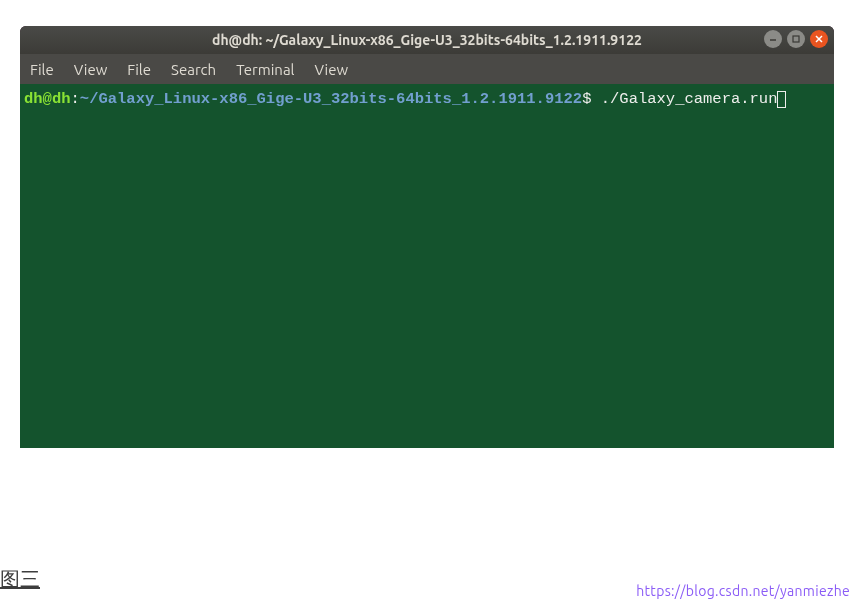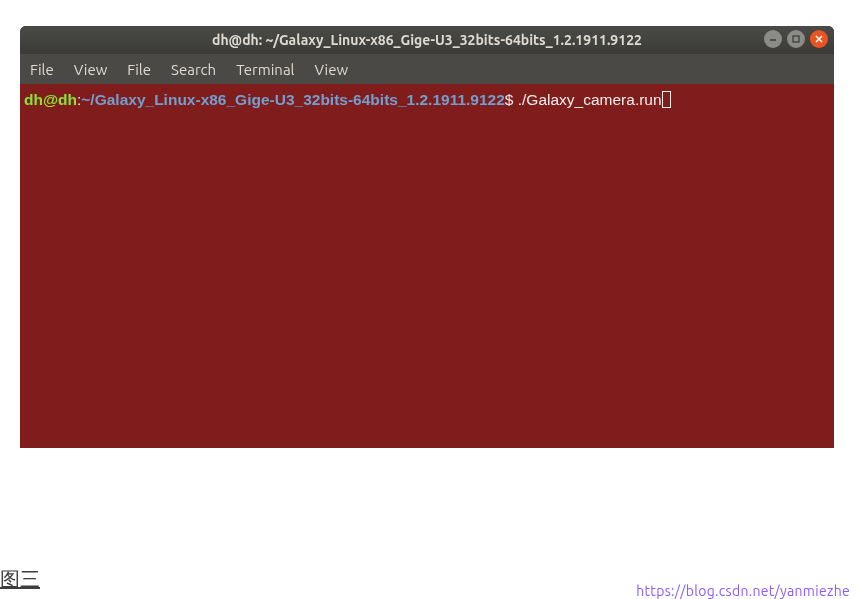--- a/index.html
+++ b/index.html
@@ -71,28 +71,28 @@
       gap: 0;
       color: #dfdbd2;
       font-size: 15px;
     }
     .menu-item {
       padding: 3px 10px;
       cursor: pointer;
     }
     .terminal-body {
       padding: 6px 4px;
-      font-family: Liberation Sans, sans-serif;
+      font-family: Liberation Mono, monospace;
       font-size: 15.5px;
       line-height: 1.25;
       color: #eeeeec;
       word-break: break-all;
       white-space: pre-wrap;
       height: calc(100% - 58px);
-      background: #7f1d1d;
+      background: #14532d;
     }
     .prompt-user { color: #8ae234; font-weight: bold; }
     .prompt-colon { color: #eeeeec; }
     .prompt-path { color: #729fcf; font-weight: bold; }
     .prompt-dollar { color: #eeeeec; }
     .command-text { color: #eeeeec; }
     .cursor-block {
       display: inline-block;
       width: 9px;
       height: 17px;

